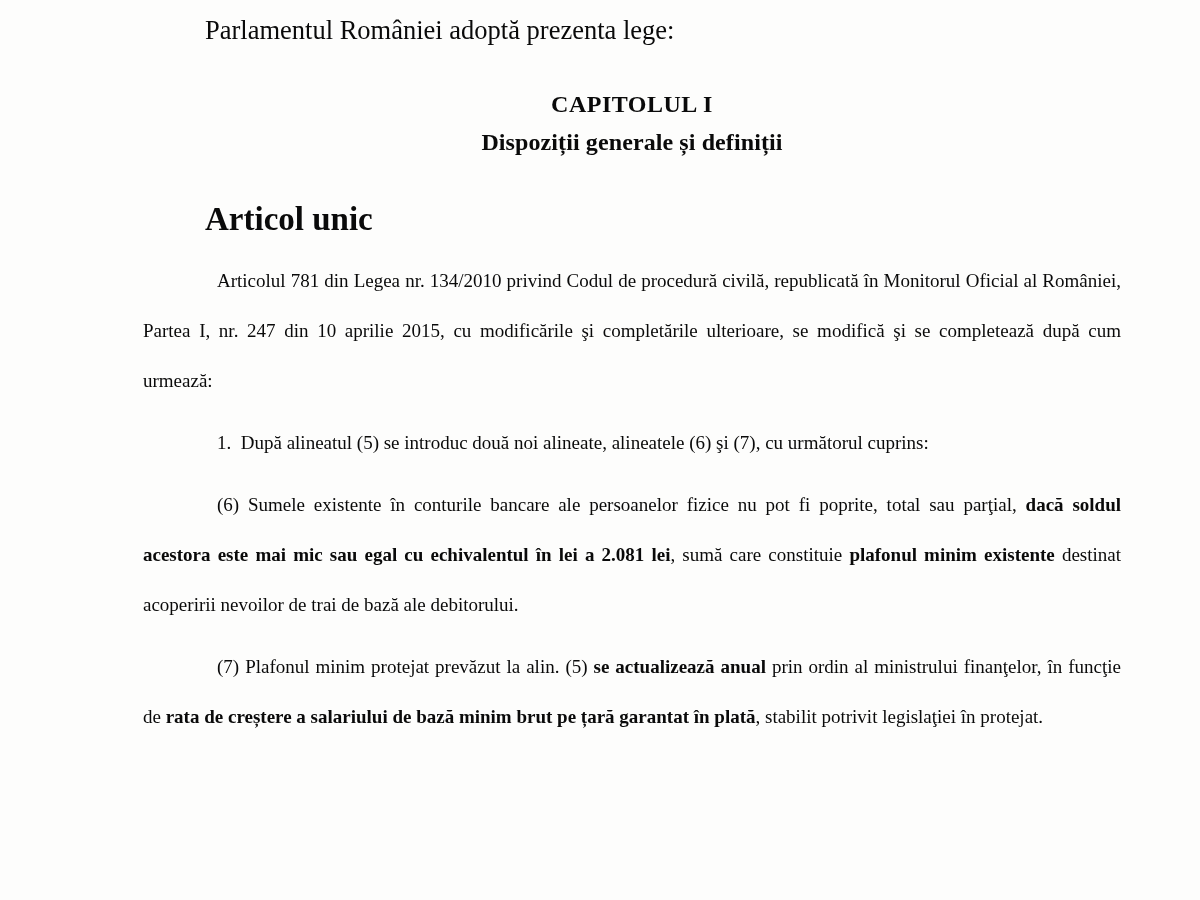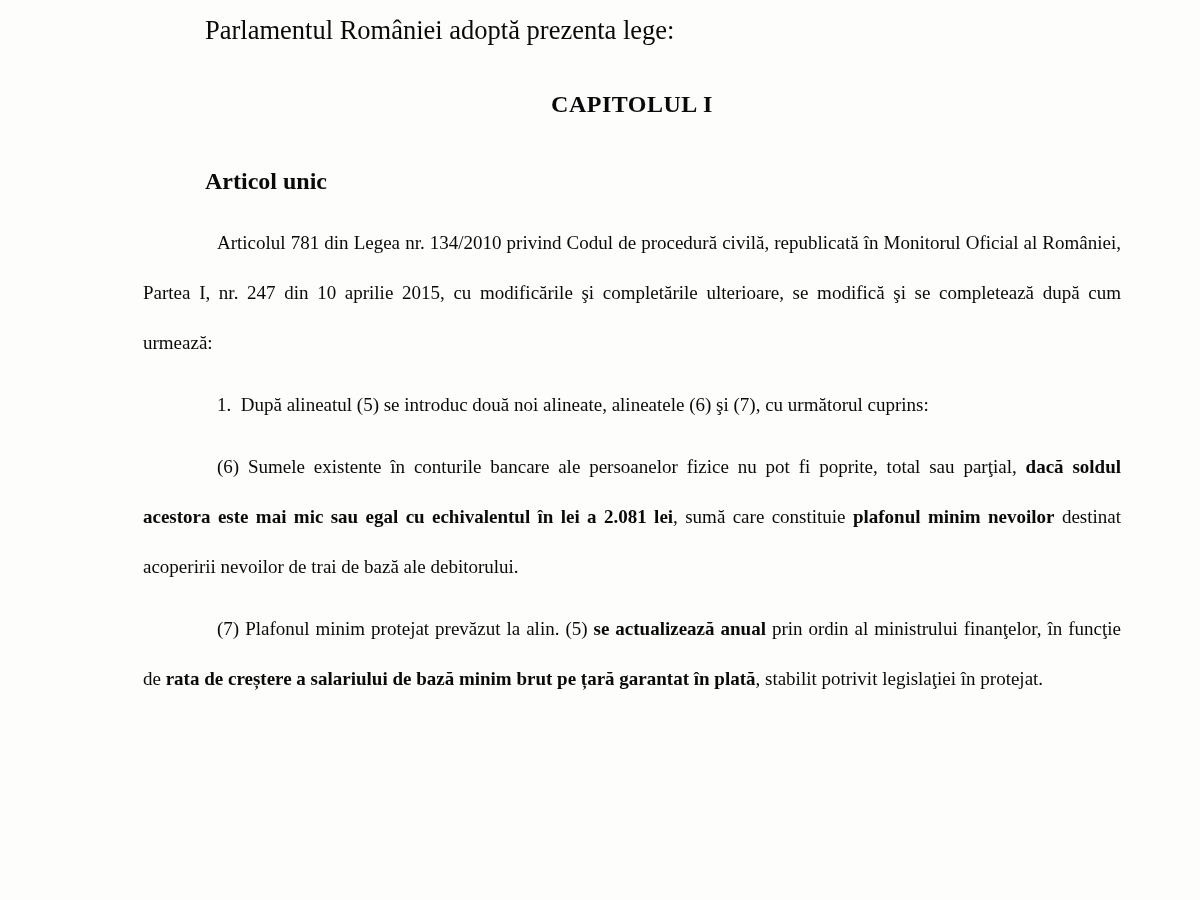--- a/index.html
+++ b/index.html
@@ -46,21 +46,21 @@
   }
   .chapter-title {
     letter-spacing: 0.5px;
   }
   .chapter-sub {
     letter-spacing: 0.1px;
   }
 
   .art-head {
     margin-top: 33px;
-    font-size: 24px;
+    font-size: 33px;
     font-weight: bold;
     line-height: 50px;
     text-indent: 74px;
   }
 
   p.body {
     margin: 12px;
     font-size: 19px;
     line-height: 50px;
     text-align: justify;
@@ -79,26 +79,27 @@
 <body>
 
 <div class="page">
 
   <div class="col">
 
     <div class="line-intro">Parlamentul României adoptă prezenta lege:</div>
 
     <div class="chapter-block">
       <div class="chapter-title">CAPITOLUL I</div>
+      <div class="chapter-sub">Dispoziții generale și definiții</div>
     </div>
 
     <div class="art-head">Articol unic</div>
 
     <p class="body">Articolul 781 din Legea nr. 134/2010 privind Codul de procedură civilă, republicată în Monitorul Oficial al României, Partea I, nr. 247 din 10 aprilie 2015, cu modificările şi completările ulterioare, se modifică şi se completează după cum urmează:</p>
 
     <p class="body num"><span>1.</span>&nbsp; <span>După alineatul (5) se introduc două noi alineate, alineatele (6) şi (7), cu următorul cuprins:</span></p>
 
-    <p class="body"><span>(6) Sumele existente în conturile bancare ale persoanelor fizice nu pot fi poprite, total sau parţial, </span><b>dacă soldul acestora este mai mic sau egal cu echivalentul în lei a 2.081 lei</b><span>, sumă care constituie </span><b>plafonul minim nevoilor</b><span> destinat acoperirii nevoilor de trai de bază ale debitorului.</span></p>
+    <p class="body"><span>(6) Sumele existente în conturile bancare ale persoanelor fizice nu pot fi poprite, total sau parţial, </span><b>dacă soldul acestora este mai mic sau egal cu echivalentul în lei a 2.081 lei</b><span>, sumă care constituie </span><b>plafonul minim existente</b><span> destinat acoperirii nevoilor de trai de bază ale debitorului.</span></p>
 
     <p class="body"><span>(7) Plafonul minim protejat prevăzut la alin. (5) </span><b>se actualizează anual</b><span> prin ordin al ministrului finanţelor, în funcţie de </span><b>rata de creștere a salariului de bază minim brut pe țară garantat în plată</b><span>, stabilit potrivit legislaţiei în protejat.</span></p>
 
   </div>
 </div>
 
 </body></html>

